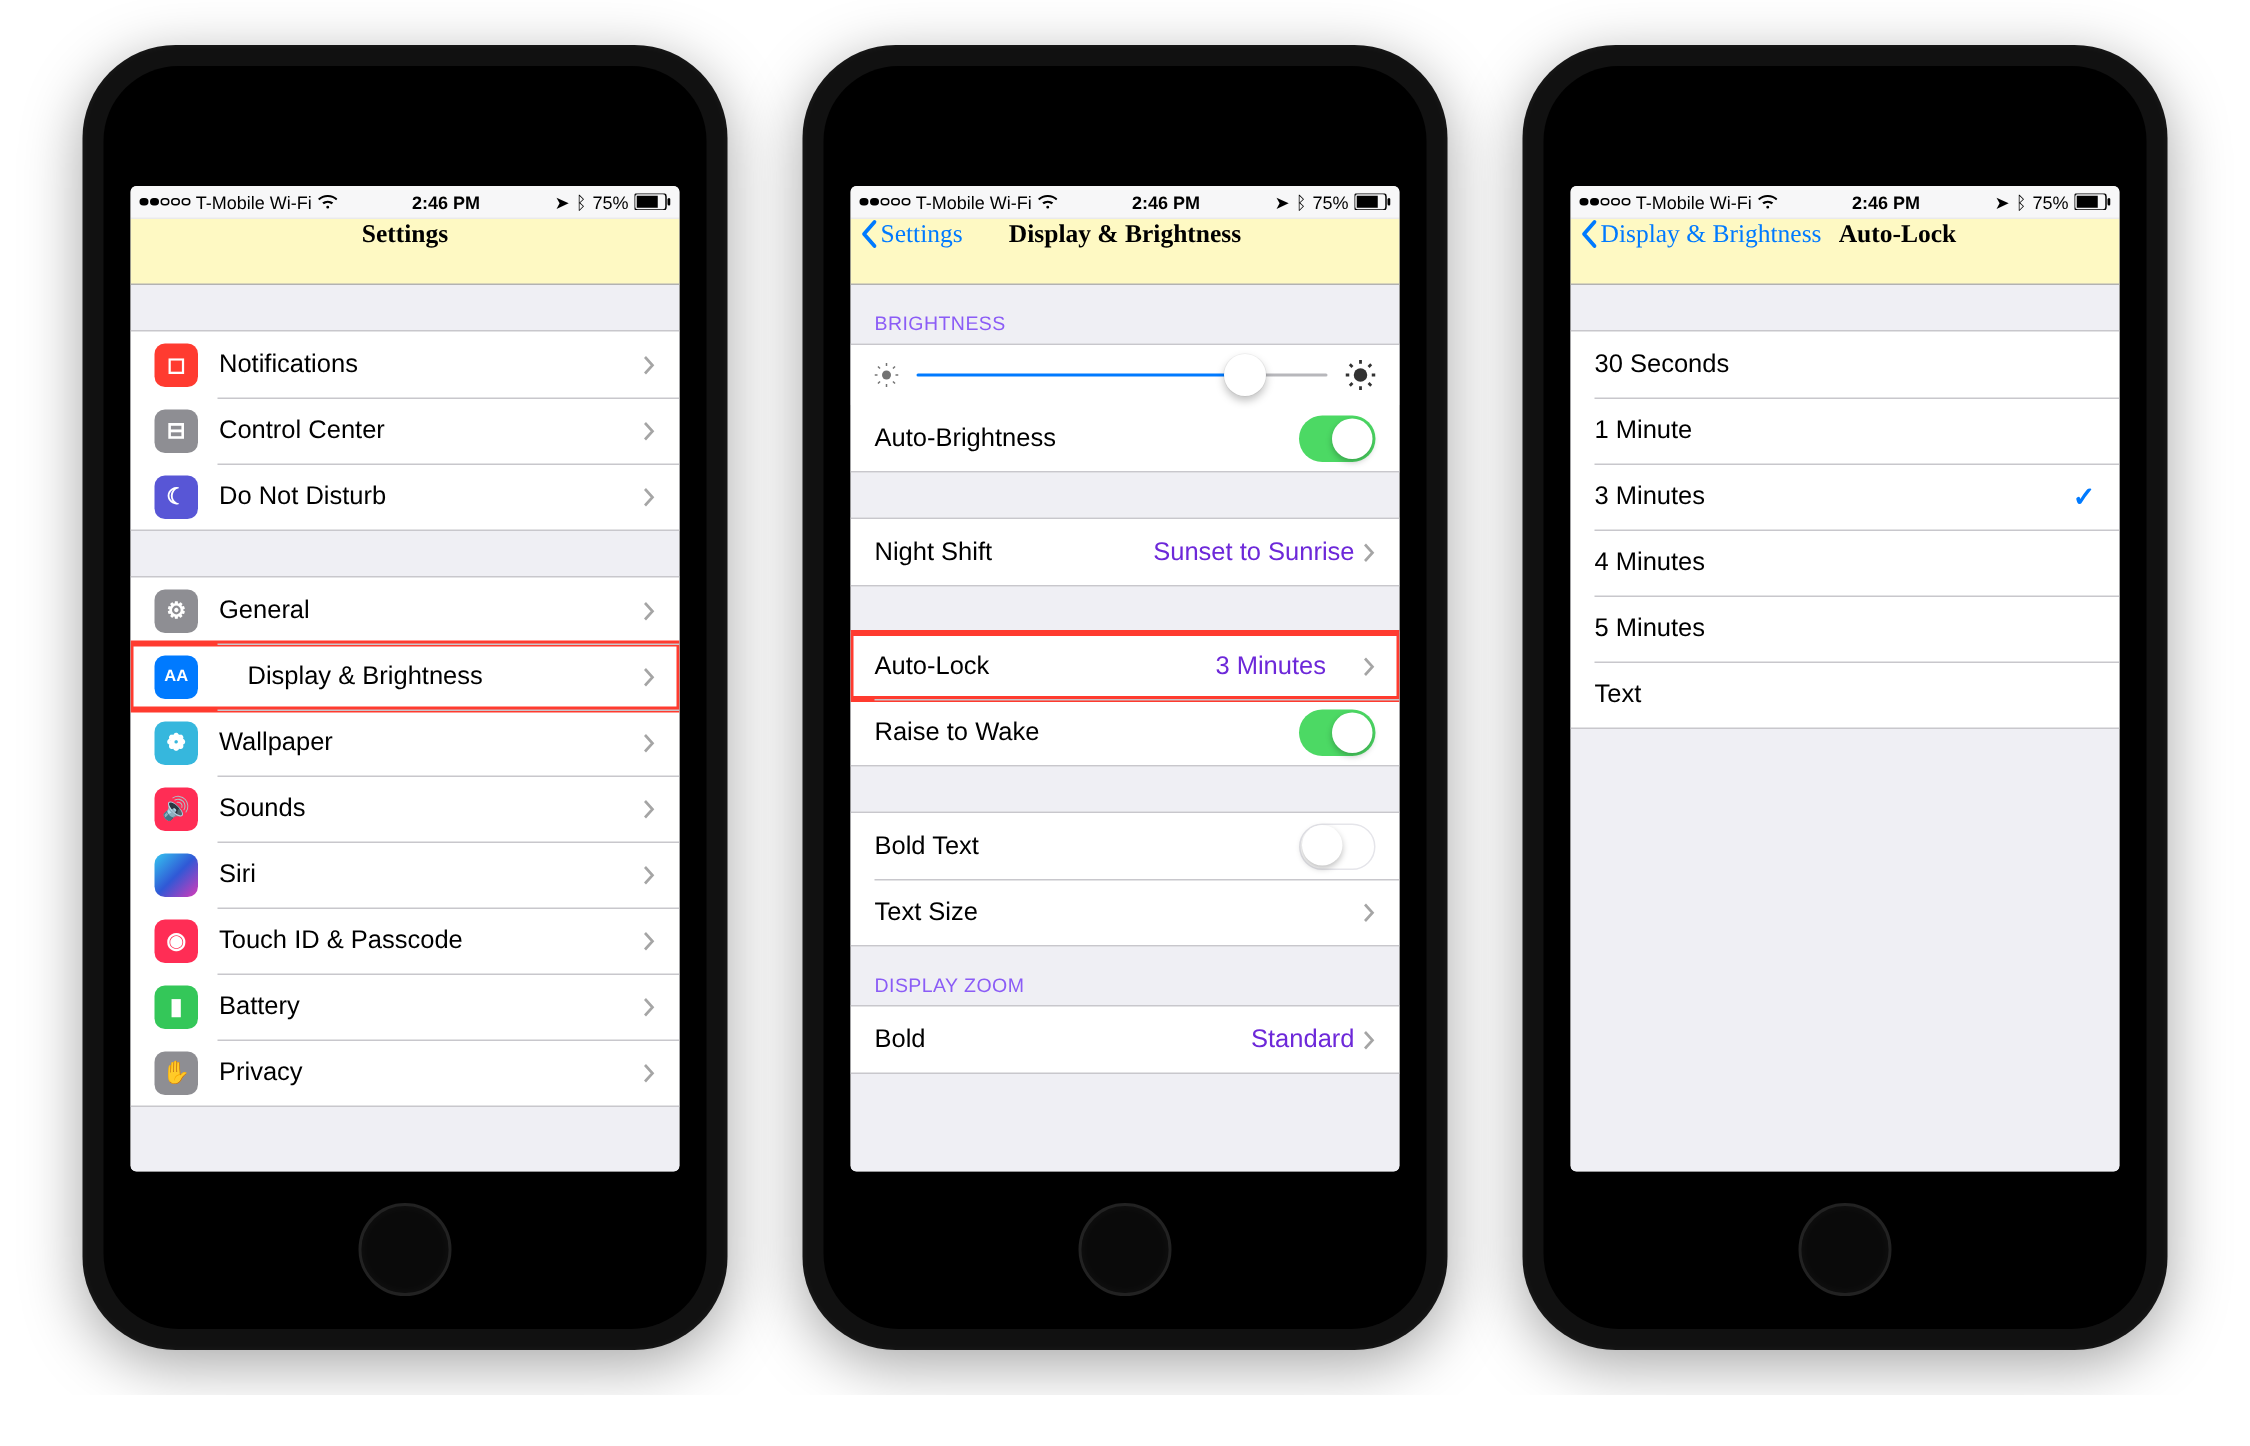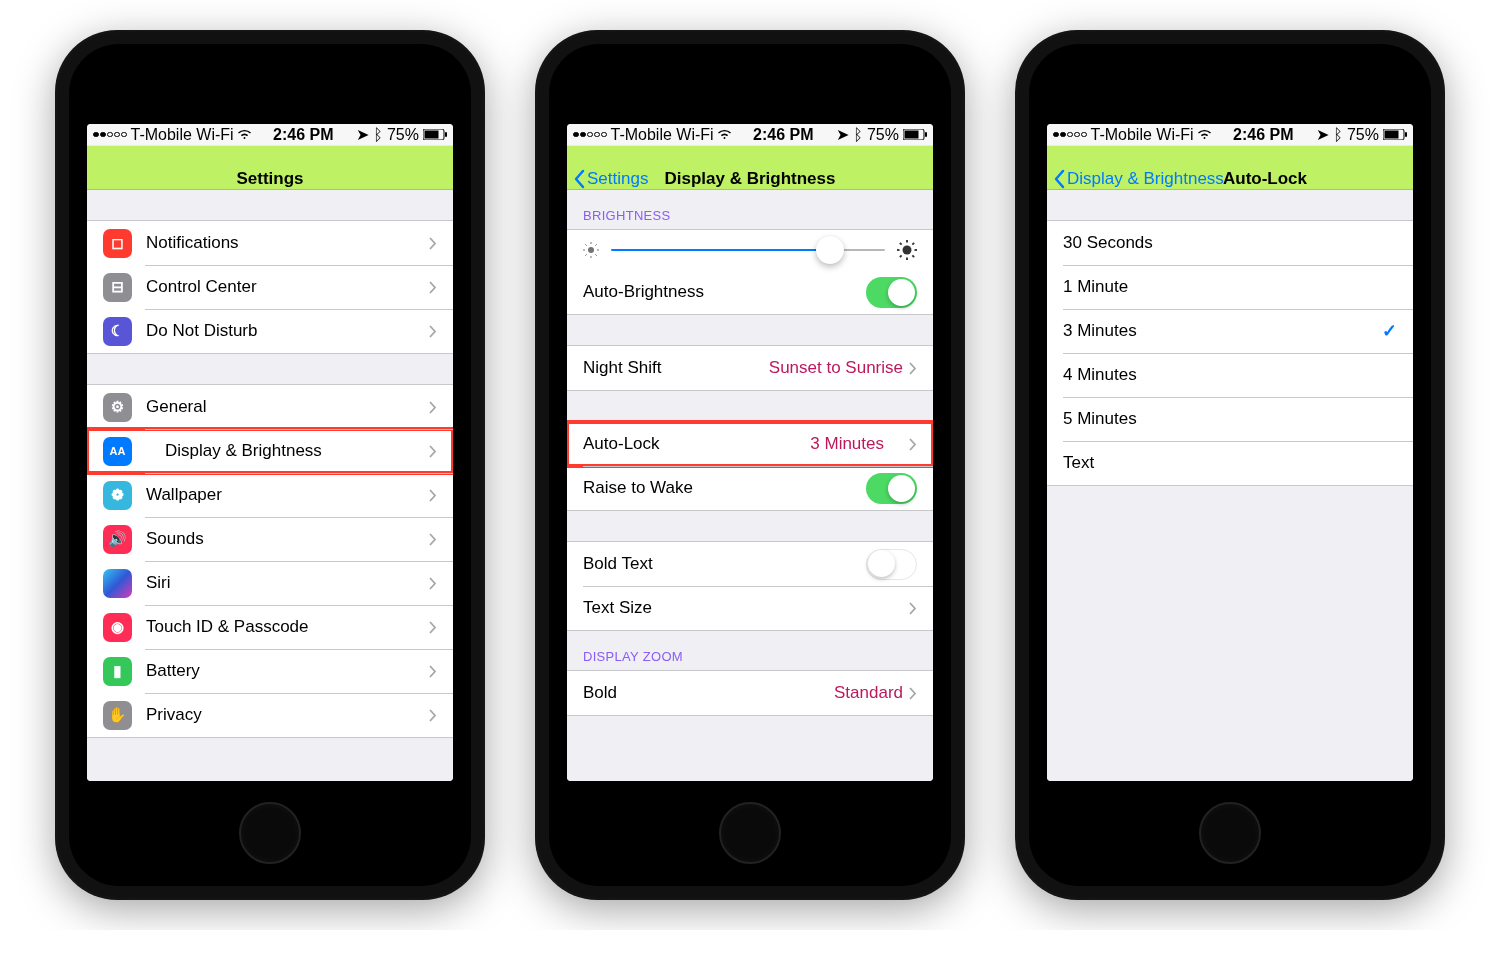--- a/index.html
+++ b/index.html
@@ -48,36 +48,37 @@
     border-radius: 4px;
     overflow: hidden;
     display: flex; flex-direction: column;
     font-size: 17px;
     color: #000;
   }
   
   .status-bar {
     height: 22px; background: #f7f7f8;
     display: flex; align-items: center; justify-content: space-between;
-    padding: 0 6px; font-size: 16px; font-weight: 500;
+    padding: 0 6px; font-size: 12px; font-weight: 500;
     border-bottom: 0.5px solid rgba(0,0,0,0.05);
   }
   .status-left, .status-right { display: flex; align-items: center; gap: 4px; }
   .dots { display: flex; gap: 1.5px; }
   .dot { width: 5.5px; height: 5.5px; border-radius: 50%; border: 1px solid #000; }
   .dot.fill { background: #000; }
   .status-center { font-weight: 600; }
   .wifi-icon { width: 13px; height: 10px; position: relative; }
 
   
   .nav-bar {
-    height: 44px; background: #bef264;
+    height: 44px; background: #fef9c3;
     border-bottom: 0.5px solid #b2b2b2;
-    display: flex; align-items: flex-end; justify-content: center;
+    display: flex; align-items: flex-start; justify-content: center;
     position: relative;
+    font-family: Liberation Serif, serif;
   }
   .nav-title { font-weight: 600; font-size: 17px; }
   .nav-back {
     position: absolute; left: 6px; display: flex; align-items: center;
     color: #007aff; font-size: 17px;
   }
   .nav-back .chev {
     width: 12px; height: 20px; margin-right: 2px;
   }
 
@@ -101,21 +102,21 @@
     height: 0.5px; background: #c8c7cc;
   }
   .cell.with-icon + .cell.with-icon::before { left: 58px; }
   .cell .app-icon {
     width: 29px; height: 29px; border-radius: 7px; margin-right: 14px;
     display: flex; align-items: center; justify-content: center;
     color: #fff; font-size: 14px; font-weight: 600;
     flex-shrink: 0;
   }
   .cell .label { flex: 1; font-size: 17px; }
-  .cell .value { color: #be185d; font-size: 17px; margin-right: 6px; }
+  .cell .value { color: #6d28d9; font-size: 17px; margin-right: 6px; }
   .cell .chev-right {
     width: 8px; height: 13px; opacity: 0.35;
   }
   .cell .check { color:#007aff; font-size:18px; font-weight:600; }
 
   
   .switch {
     width: 51px; height: 31px; border-radius: 16px; position: relative;
   }
   .switch.on { background: #4cd964; }

